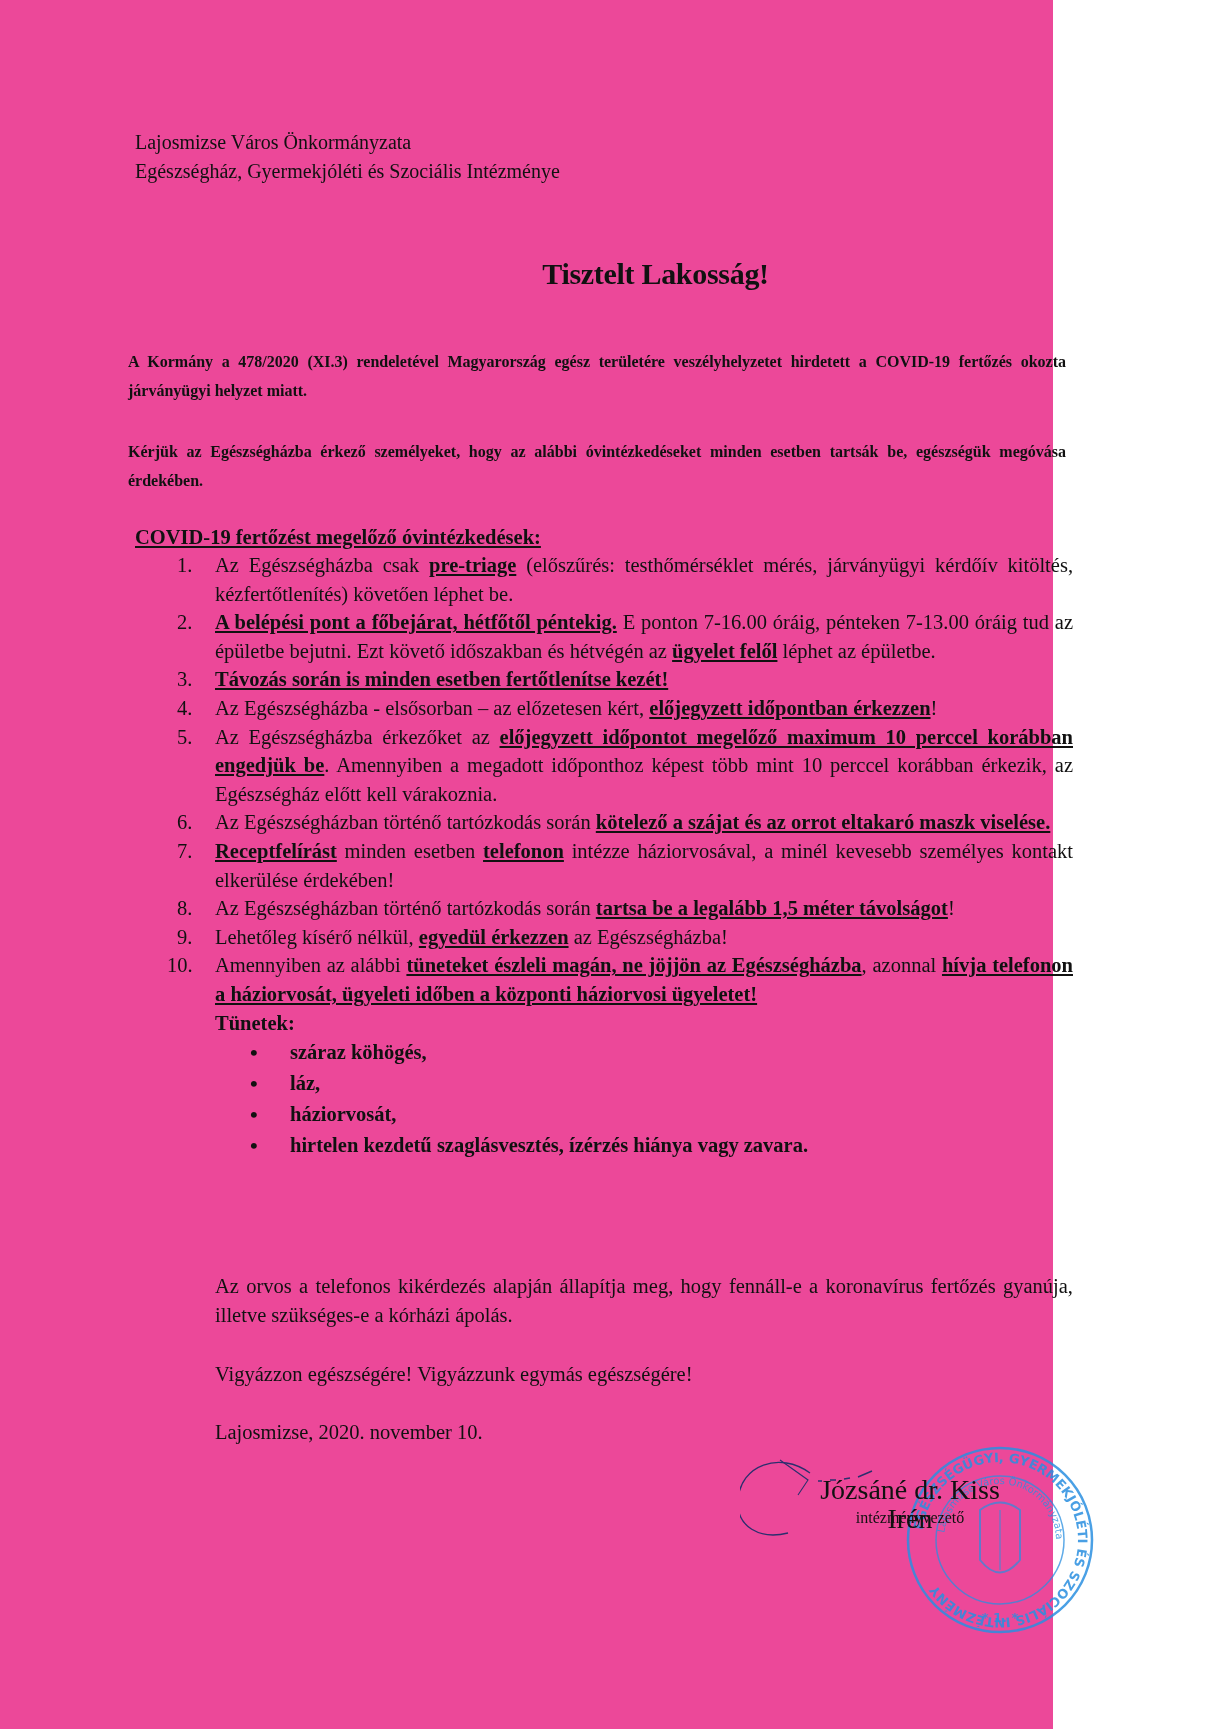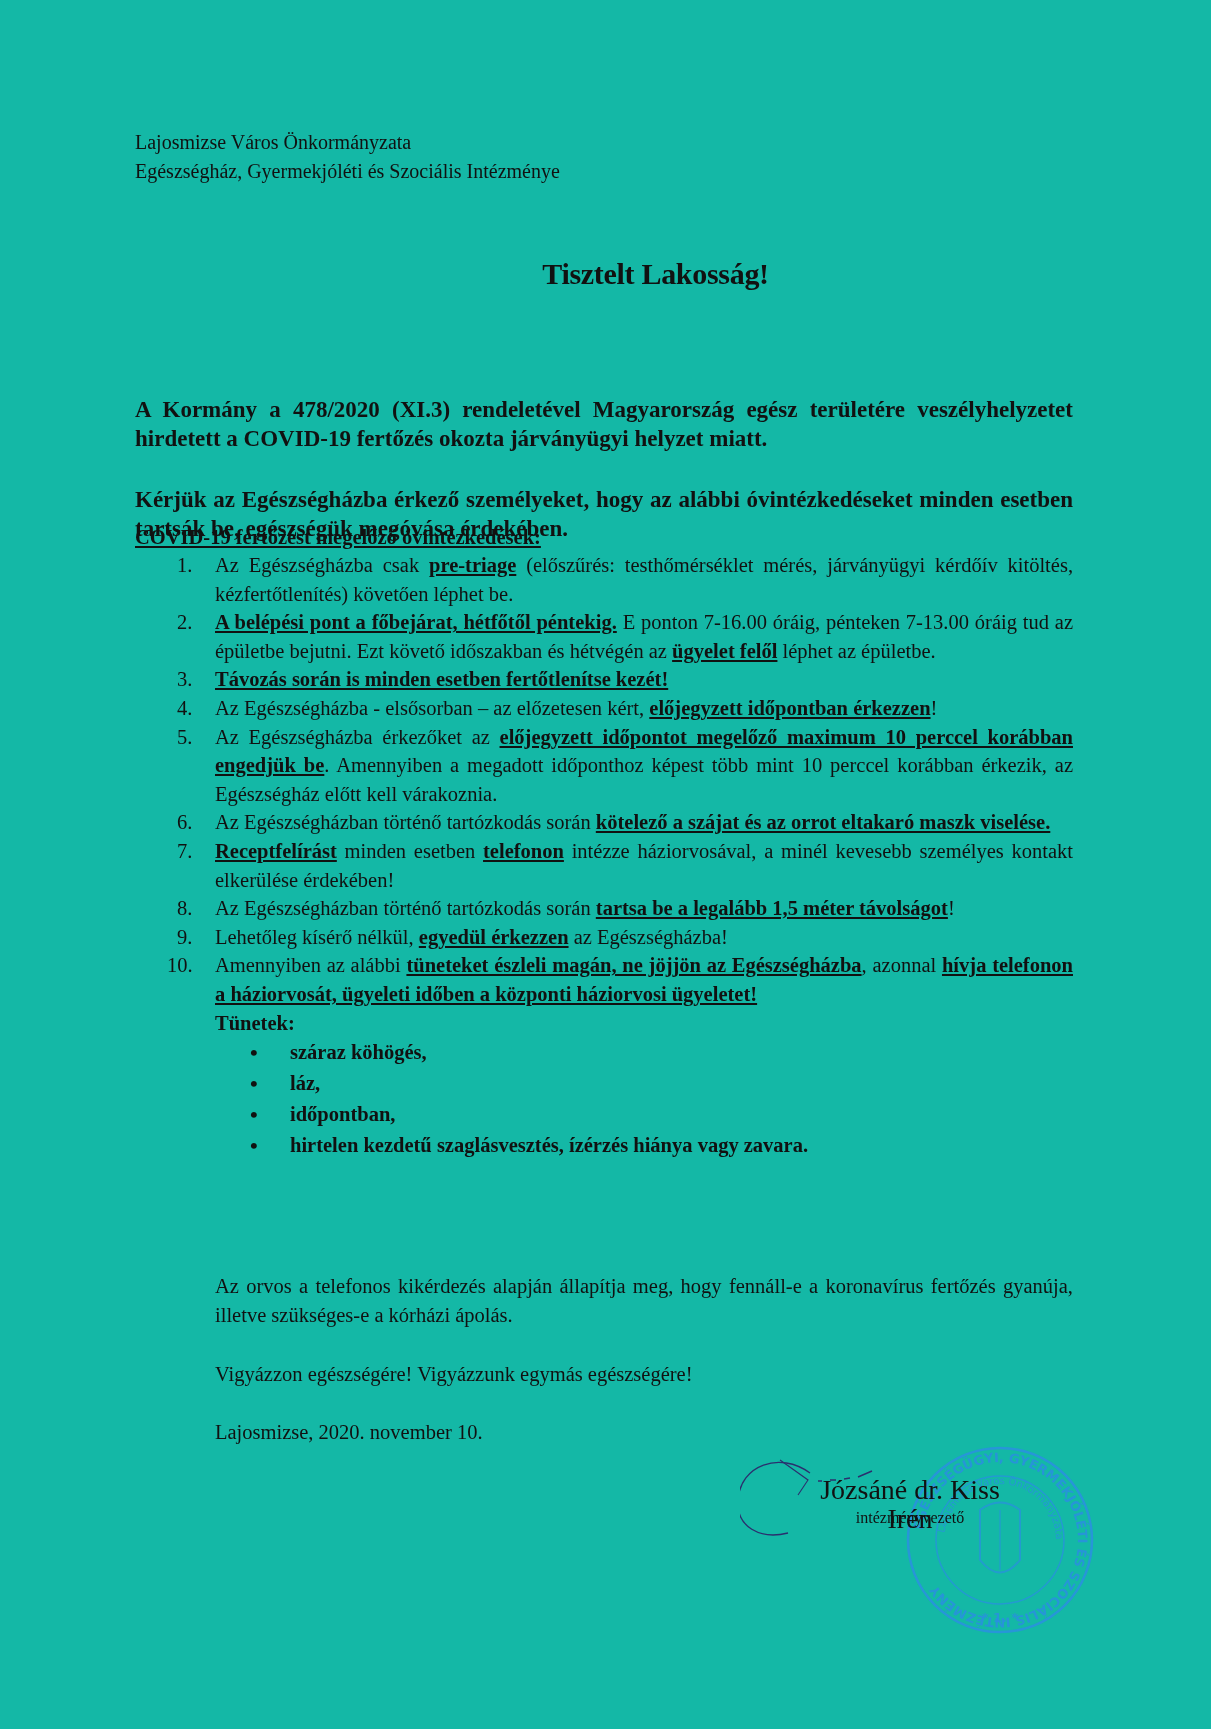--- a/index.html
+++ b/index.html
@@ -1,23 +1,23 @@
 <!DOCTYPE html>
 <html><head>
 <meta charset="utf-8">
 <style>
   html, body { margin: 0; padding: 0; background: #ffffff; }
   body { width: 1211px; height: 1729px; position: relative; overflow: hidden;
          font-family: "Liberation Serif", serif; color: #111; }
-  .page { position: absolute; left: 0; top: 0; width: 1211px; height: 1729px; background: #14b8a6; }
+  .page { position: absolute; left: 0; top: 0; width: 1053px; height: 1729px; background: #ec4899; }
   .abs { position: absolute; }
   .hdr { left: 135px; top: 128px; font-size: 20px; line-height: 29px; }
   .title { left: 0; width: 1211px; text-align: center; top: 257px; font-size: 30px; font-weight: bold; letter-spacing: -0.3px; }
   .title span { position: relative; left: 50px; }
-  .para { left: 135px; width: 938px; font-size: 23px; line-height: 29px; font-weight: bold; text-align: justify; text-align-last: left; margin-top: 48px; }
+  .para { left: 128px; width: 938px; font-size: 16px; line-height: 29px; font-weight: bold; text-align: justify; text-align-last: left; }
   .p1 { top: 347px; }
   .p2 { top: 437px; }
   .sec-title { left: 135px; top: 523px; font-size: 20.5px; font-weight: bold; text-decoration: underline; line-height: 29px; }
   ol.rules { position: absolute; left: 135px; top: 551px; width: 938px; margin: 0; padding: 0; list-style: none; font-size: 20.5px; line-height: 28.6px; }
   ol.rules li { position: relative; padding-left: 80px; text-align: justify; text-align-last: left; }
   ol.rules li .num { position: absolute; left: 42px; top: 0; }
   ol.rules li.ten .num { left: 32px; }
   .symptoms-title { font-weight: bold; display: block; text-align: left; }
   ul.symptoms { list-style: none; margin: 0; padding: 0 0 0 30px; font-weight: bold; }
   ul.symptoms li { padding-left: 45px !important; position: relative; line-height: 31px; }
@@ -54,21 +54,21 @@
       <li><span class="num">3.</span><b>Távozás során is minden esetben fertőtlenítse kezét!</b></li>
       <li><span class="num">4.</span><span>Az Egészségházba - elsősorban – az előzetesen kért, </span><b>előjegyzett időpontban érkezzen</b><span>!</span></li>
       <li><span class="num">5.</span><span>Az Egészségházba érkezőket az </span><b>előjegyzett időpontot megelőző maximum 10 perccel korábban engedjük be</b><span>. Amennyiben a megadott időponthoz képest több mint 10 perccel korábban érkezik, az Egészségház előtt kell várakoznia.</span></li>
       <li><span class="num">6.</span><span>Az Egészségházban történő tartózkodás során </span><b>kötelező a szájat és az orrot eltakaró maszk viselése.</b></li>
       <li><span class="num">7.</span><b>Receptfelírást</b><span> minden esetben </span><b>telefonon</b><span> intézze háziorvosával, a minél kevesebb személyes kontakt elkerülése érdekében!</span></li>
       <li><span class="num">8.</span><span>Az Egészségházban történő tartózkodás során </span><b>tartsa be a legalább 1,5 méter távolságot</b><span>!</span></li>
       <li><span class="num">9.</span><span>Lehetőleg kísérő nélkül, </span><b>egyedül érkezzen</b><span> az Egészségházba!</span></li>
       <li class="ten"><span class="num">10.</span><span>Amennyiben az alábbi </span><b>tüneteket észleli magán, ne jöjjön az Egészségházba</b><span>, azonnal </span><b>hívja telefonon a háziorvosát, ügyeleti időben a központi háziorvosi ügyeletet!</b><span class="symptoms-title">Tünetek:</span><ul class="symptoms">
           <li>száraz köhögés,</li>
           <li>láz,</li>
-          <li>időpontban,</li>
+          <li>háziorvosát,</li>
           <li>hirtelen kezdetű szaglásvesztés, ízérzés hiánya vagy zavara.</li>
         </ul></li>
     </ol>
 
   <div class="abs p3">Az orvos a telefonos kikérdezés alapján állapítja meg, hogy fennáll-e a koronavírus fertőzés gyanúja, illetve szükséges-e a kórházi ápolás.</div>
   <div class="abs p4">Vigyázzon egészségére! Vigyázzunk egymás egészségére!</div>
   <div class="abs p5">Lajosmizse, 2020. november 10.</div>
 
   <svg class="signature" width="180" height="90" viewBox="0 0 180 90">
     <path d="M70 18 C 40 -4, 0 10, -2 45 C -4 72, 20 85, 48 78" fill="none" stroke="#2b2f6e" stroke-width="1.3"></path>

